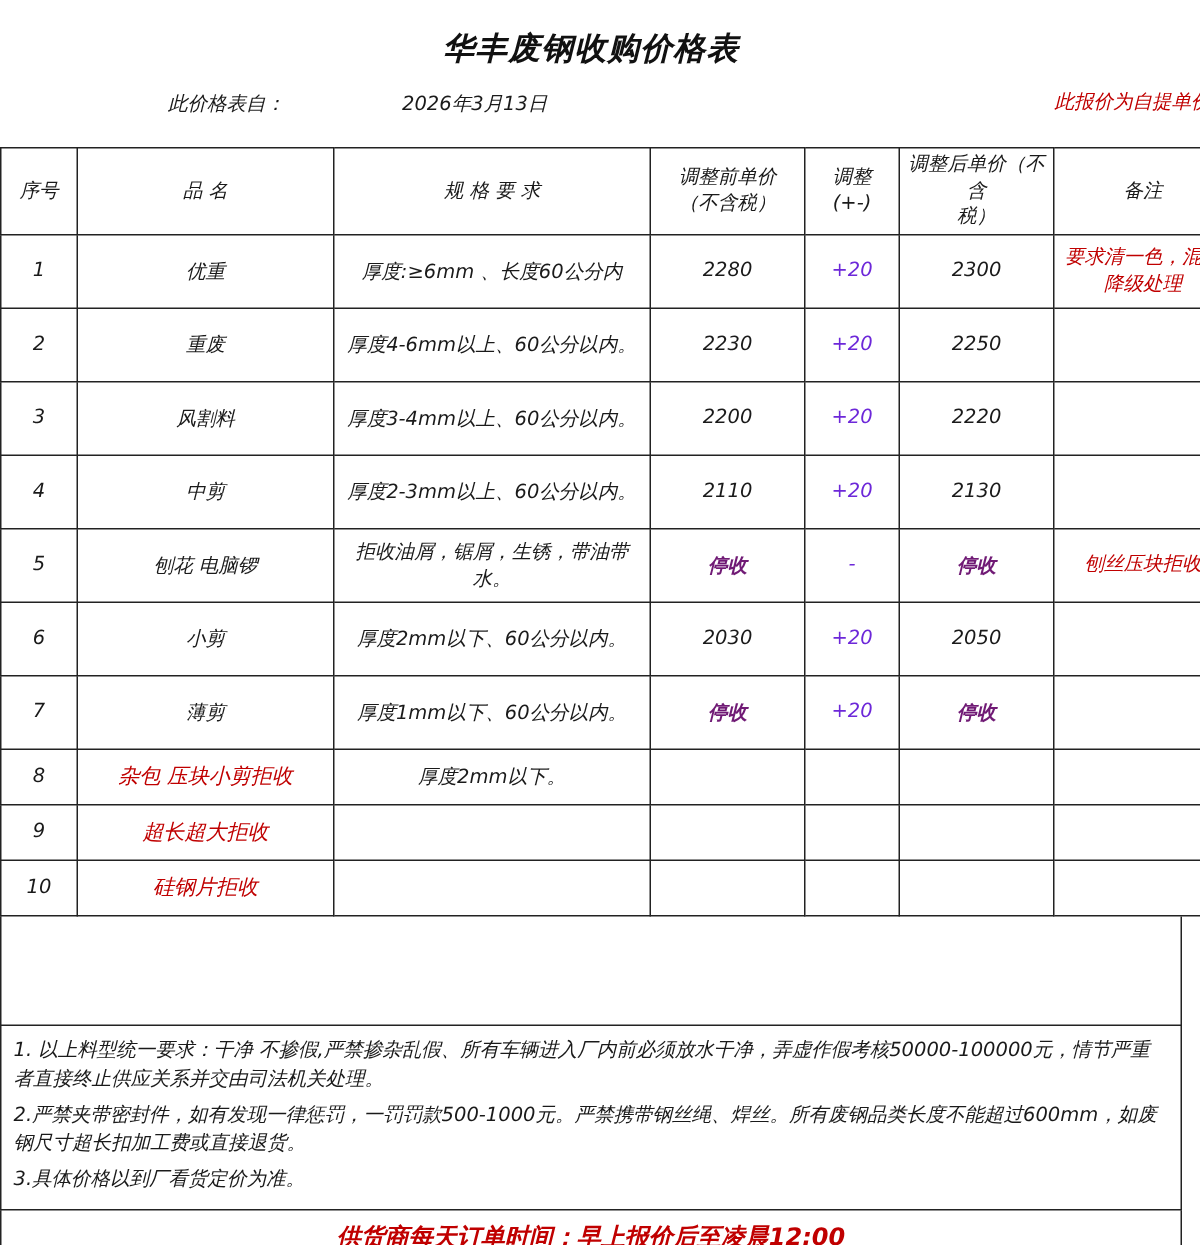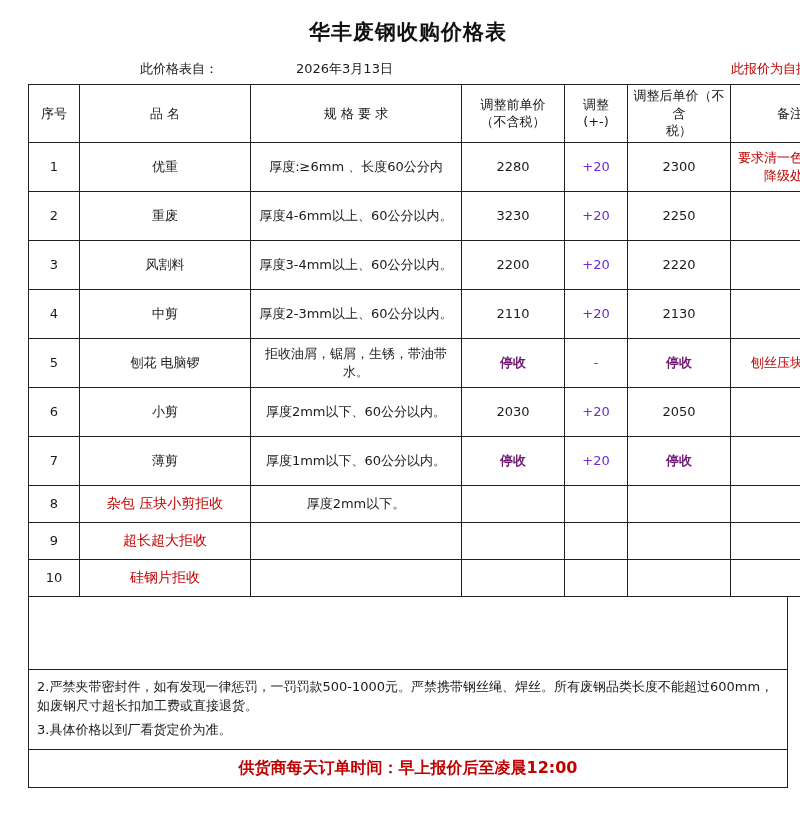--- a/index.html
+++ b/index.html
@@ -12,35 +12,36 @@
     height: 830px;
     font-family: "DejaVu Sans", "Liberation Sans", sans-serif;
     color: #1a1a1a;
     overflow: hidden;
   }
   .page {
     position: relative;
     width: 800px;
     height: 830px;
     box-sizing: border-box;
-    padding: 10px 12px 6px 28px;
+    padding: 10px 12px 6px 0;
+    font-style: italic;
   }
   .title {
     text-align: center;
     font-size: 21px;
     font-weight: bold;
     letter-spacing: 1px;
     margin: 8px 0 10px 0;
     color: #111;
   }
   .subhead {
     position: relative;
     height: 28px;
     font-size: 13px;
-    margin-bottom: 0;
+    margin-bottom: 14px;
   }
   .sub-left {
     position: absolute;
     left: 112px;
     top: 4px;
     white-space: nowrap;
   }
   .sub-date {
     position: absolute;
     left: 268px;
@@ -171,21 +172,21 @@
         <td class="spec">厚度:≥6mm 、长度60公分内</td>
         <td class="pre">2280</td>
         <td class="adj">+20</td>
         <td class="post">2300</td>
         <td class="note">要求清一色，混装降级处理</td>
       </tr>
       <tr class="datarow">
         <td class="seq">2</td>
         <td class="name">重废</td>
         <td class="spec">厚度4-6mm以上、60公分以内。</td>
-        <td class="pre">3230</td>
+        <td class="pre">2230</td>
         <td class="adj">+20</td>
         <td class="post">2250</td>
         <td class="note"></td>
       </tr>
       <tr class="datarow">
         <td class="seq">3</td>
         <td class="name">风割料</td>
         <td class="spec">厚度3-4mm以上、60公分以内。</td>
         <td class="pre">2200</td>
         <td class="adj">+20</td>
@@ -254,20 +255,21 @@
         <td class="adj"></td>
         <td class="post"></td>
         <td class="note"></td>
       </tr>
     </tbody>
   </table>
 
   <div class="blankbox"></div>
 
   <div class="rules">
+    <p>1. 以上料型统一要求：干净 不掺假,严禁掺杂乱假、所有车辆进入厂内前必须放水干净，弄虚作假考核50000-100000元，情节严重者直接终止供应关系并交由司法机关处理。</p>
     <p>2.严禁夹带密封件，如有发现一律惩罚，一罚罚款500-1000元。严禁携带钢丝绳、焊丝。所有废钢品类长度不能超过600mm，如废钢尺寸超长扣加工费或直接退货。</p>
     <p>3.具体价格以到厂看货定价为准。</p>
   </div>
 
   <div class="warnings">
     <div class="warn2">供货商每天订单时间：早上报价后至凌晨12:00</div>
 
   </div>
 
 </div>

